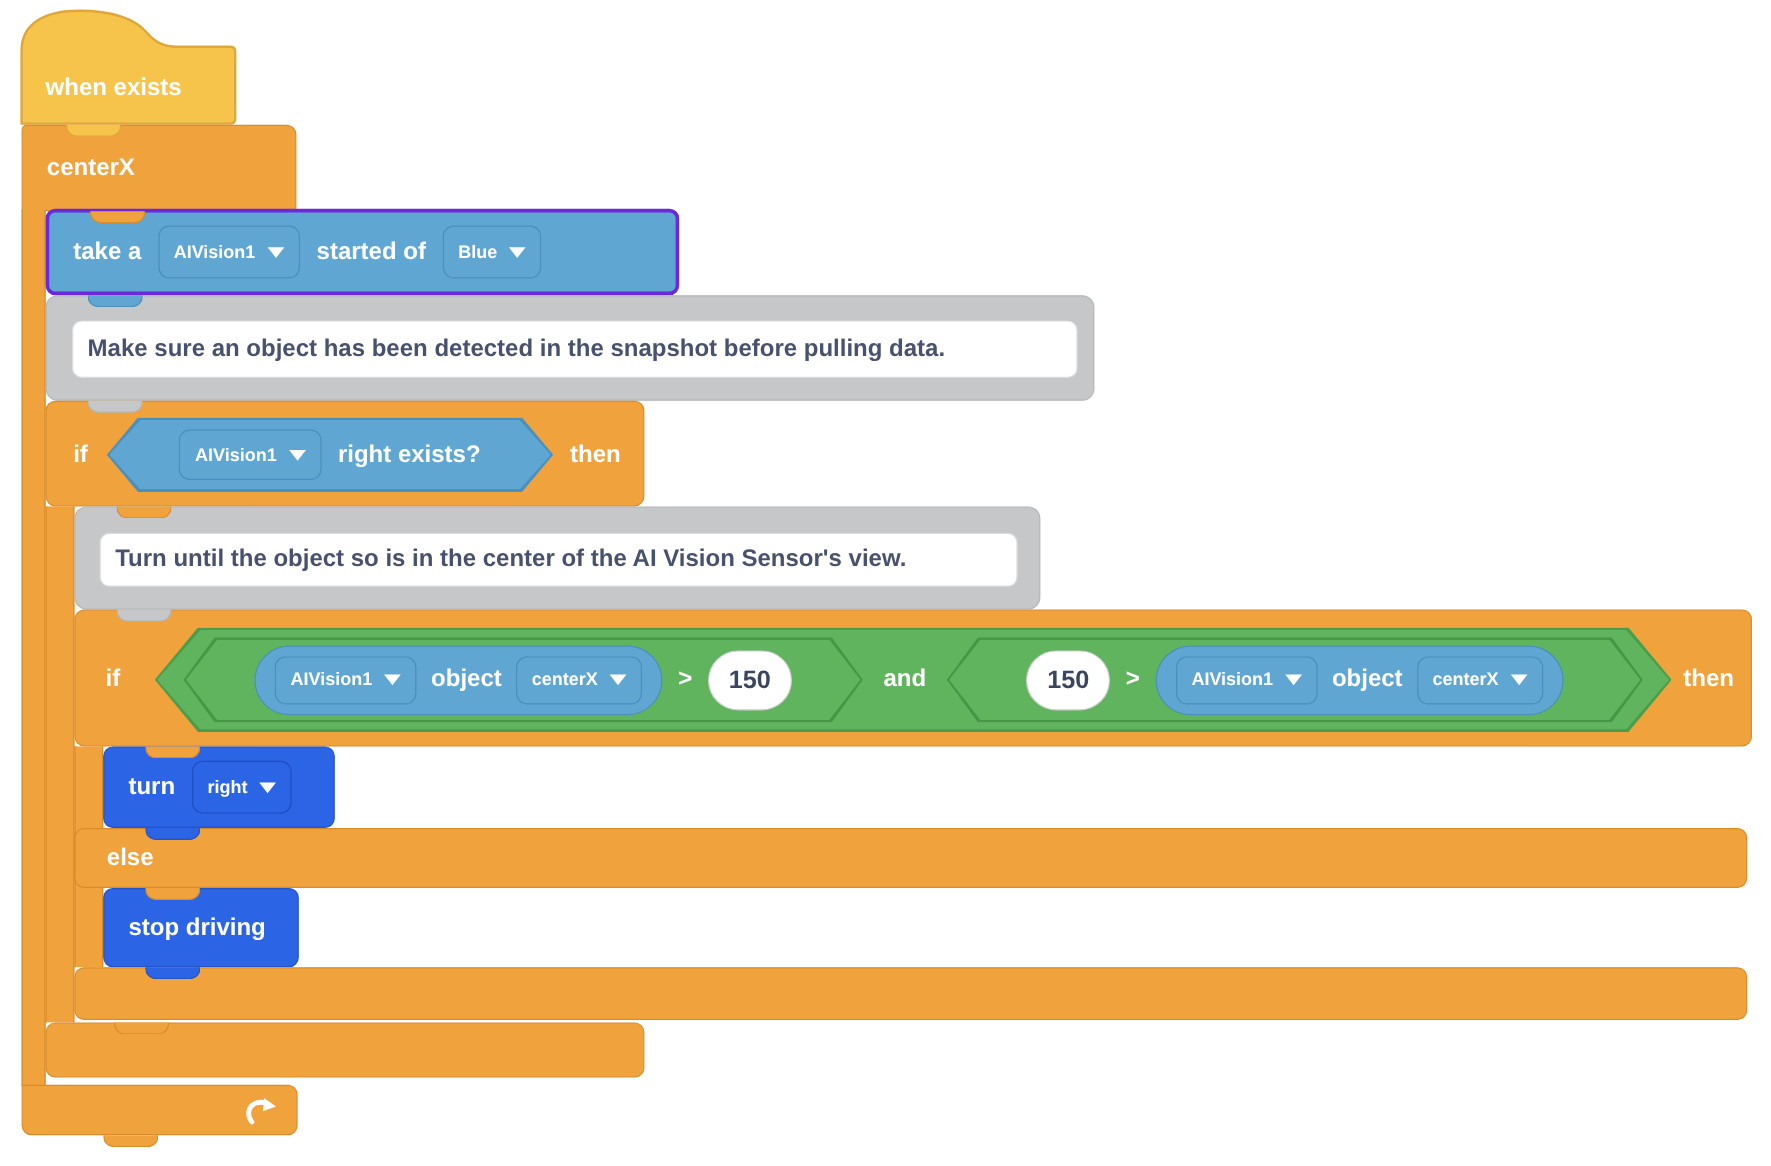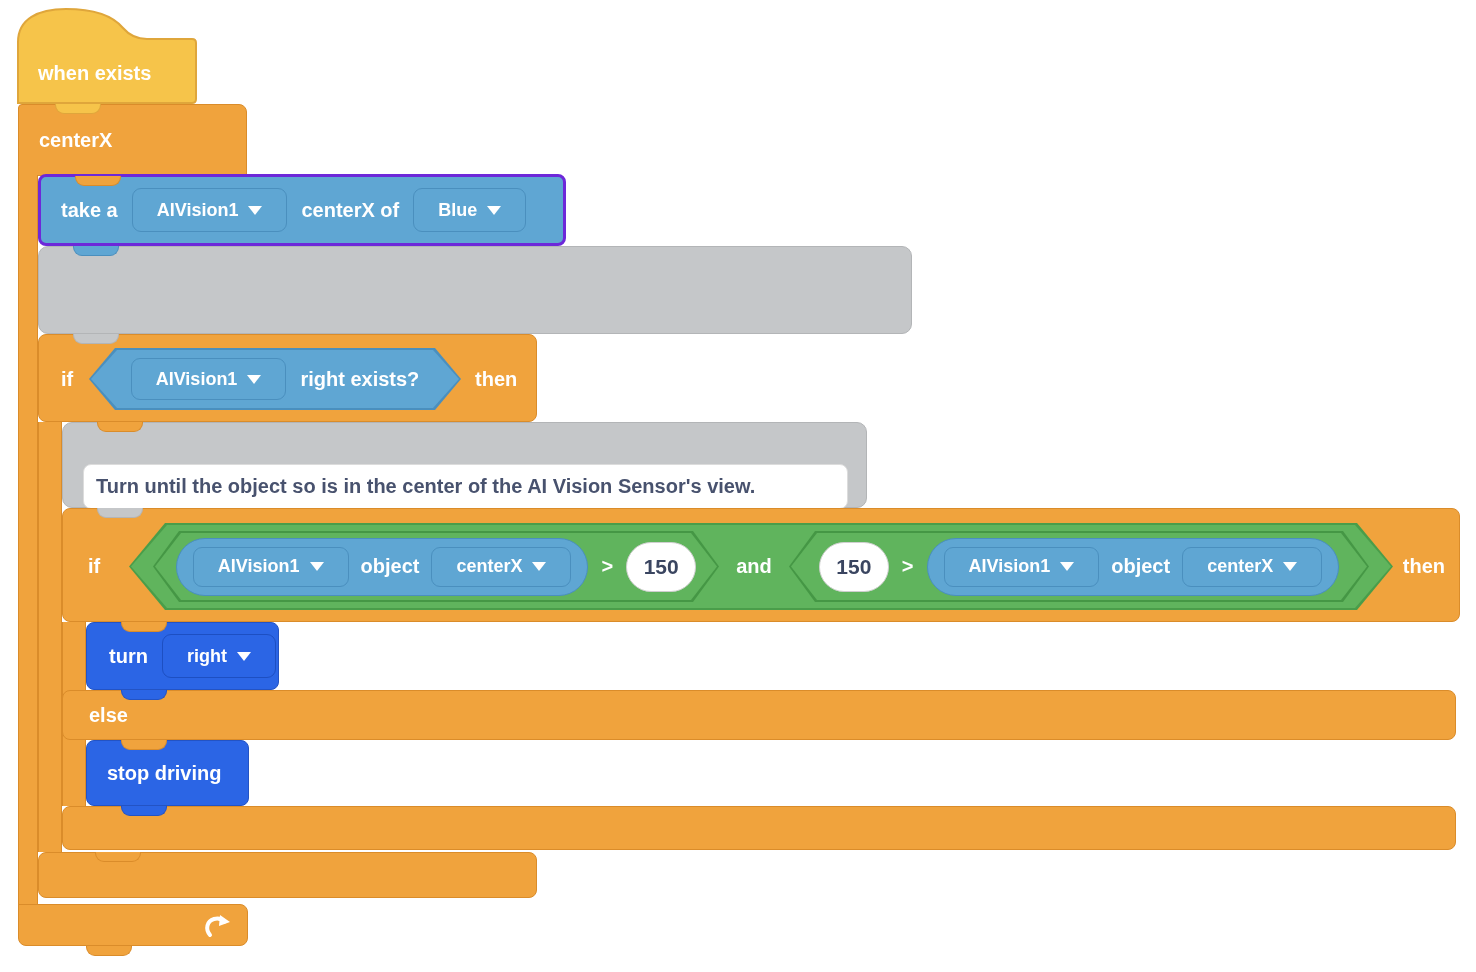--- a/index.html
+++ b/index.html
@@ -29,22 +29,22 @@
   .notch--gray    { background:#C5C7C9; border-color:#B3B5B7; }
   .notch--sensing { background:#5FA6D3; border-color:#4A8FBE; }
   .notch--drive   { background:#2B65E5; border-color:#2353C4; }
   .tab { position:absolute; width:46px; height:10px; background:#F0A33D;
          border:1px solid #DA8C2A; border-top:none; border-radius:0 0 9px 9px; }
 
   
   .row { display:flex; align-items:center; height:100%; }
 
   
-  .dd { display:inline-flex; align-items:center; gap:10px; padding:0 24px;
-        border-radius:9px; color:#fff; font-size:18px; white-space:nowrap; }
+  .dd { display:inline-flex; align-items:center; gap:10px; padding:0 12px;
+        border-radius:9px; color:#fff; font-size:15px; white-space:nowrap; }
   .dd--sensing { border:1px solid #4A8FBE; height:44px; }
   .dd--pill    { border:1px solid #4A8FBE; height:40px; }
   .dd--drive   { border:1px solid #1D4FC2; height:44px; }
   .dd-arrow { width:0; height:0; border-left:7px solid transparent;
               border-right:7px solid transparent; border-top:9px solid #fff; }
 
   
   .hex { position:absolute;
          clip-path: polygon(var(--pt) 0, calc(100% - var(--pt)) 0, 100% 50%,
                             calc(100% - var(--pt)) 100%, var(--pt) 100%, 0 50%); }
@@ -97,30 +97,33 @@
   <span class="tab" style="left:86px; top:946px;"></span>
 
   <div class="abs sensing r8" style="left:38px; top:174px; width:528px; height:72px;">
     <span class="notch notch--orange" style="left:34px;"></span>
     <div class="row" style="padding-left:20px; gap:14px;">
       <span class="blk-label">take a</span>
       <span class="dd dd--sensing">
         <span>AIVision1</span>
         <span class="dd-arrow"></span>
       </span>
-      <span class="blk-label">centerX of</span>
+      <span class="blk-label">started of</span>
       <span class="dd dd--sensing">
         <span>Blue</span>
         <span class="dd-arrow"></span>
       </span>
     </div>
   </div>
 
   <div class="abs grayblk r10" style="left:38px; top:246px; width:874px; height:88px;">
     <span class="notch notch--sensing" style="left:34px;"></span>
+    <div class="comment-inner" style="left:21px; top:20px; width:838px; height:48px;">
+      <span class="comment-text">Make sure an object has been detected in the snapshot before pulling data.</span>
+    </div>
   </div>
 
   <div class="abs orange r8" style="left:38px; top:334px; width:499px; height:88px;">
     <span class="notch notch--gray" style="left:34px;"></span>
     <span class="abs blk-label" style="left:22px; top:33px;">if</span>
     <div class="hex hex-blue" style="--pt:26px; left:50px; top:13px; width:372px; height:62px;">
       <div class="hex-inner" style="--pt:26px;"></div>
       <div class="row" style="position:relative; justify-content:center; gap:14px;">
         <span class="dd dd--sensing" style="height:42px;">
           <span>AIVision1</span>
@@ -128,21 +131,21 @@
         </span>
         <span class="blk-label">right exists?</span>
       </div>
     </div>
     <span class="abs blk-label" style="left:436px; top:33px;">then</span>
   </div>
   <div class="abs orange-noborder" style="left:38px; top:422px; width:24px; height:430px; border-left:1px solid #DA8C2A; border-right:1px solid #DA8C2A;"></div>
 
   <div class="abs grayblk r10" style="left:62px; top:422px; width:805px; height:86px;">
     <span class="notch notch--orange" style="left:34px;"></span>
-    <div class="comment-inner" style="left:20px; top:21px; width:765px; height:45px;margin-top:20px;">
+    <div class="comment-inner" style="left:20px; top:21px; width:765px; height:45px;">
       <span class="comment-text">Turn until the object so is in the center of the AI Vision Sensor's view.</span>
     </div>
   </div>
 
   <div class="abs orange r8" style="left:62px; top:508px; width:1398px; height:114px;">
     <span class="notch notch--gray" style="left:34px;"></span>
     <span class="abs blk-label" style="left:25px; top:46px;">if</span>
 
     <div class="hex hex-green" style="--pt:36px; left:66px; top:14px; width:1264px; height:87px;">
       <div class="hex-inner" style="--pt:36px;"></div>
@@ -193,21 +196,21 @@
         </div>
 
       </div>
     </div>
     <span class="abs blk-label" style="right:14px; top:46px;">then</span>
   </div>
   <div class="abs orange-noborder" style="left:62px; top:622px; width:24px; height:184px; border-left:1px solid #DA8C2A; border-right:1px solid #DA8C2A;"></div>
 
   <div class="abs drive r8" style="left:86px; top:622px; width:193px; height:68px;">
     <span class="notch notch--orange" style="left:34px;"></span>
-    <div class="row" style="padding-left:20px; gap:14px;justify-content:center;">
+    <div class="row" style="padding-left:20px; gap:14px;">
       <span class="blk-label">turn</span>
       <span class="dd dd--drive">
         <span>right</span>
         <span class="dd-arrow"></span>
       </span>
     </div>
   </div>
 
   <div class="abs orange r8" style="left:62px; top:690px; width:1394px; height:50px;">
     <span class="notch notch--drive" style="left:58px;"></span>

